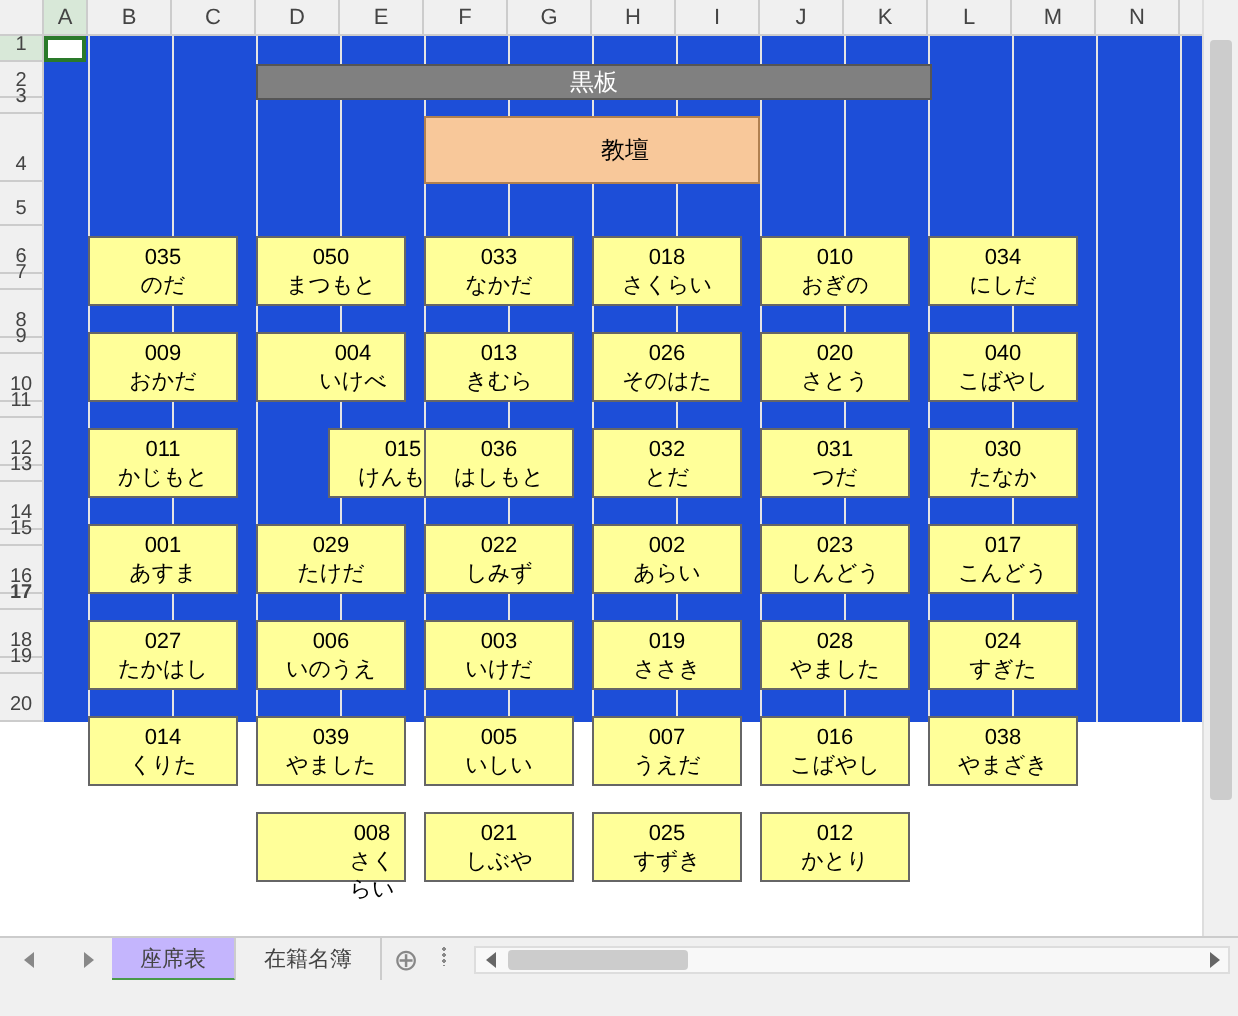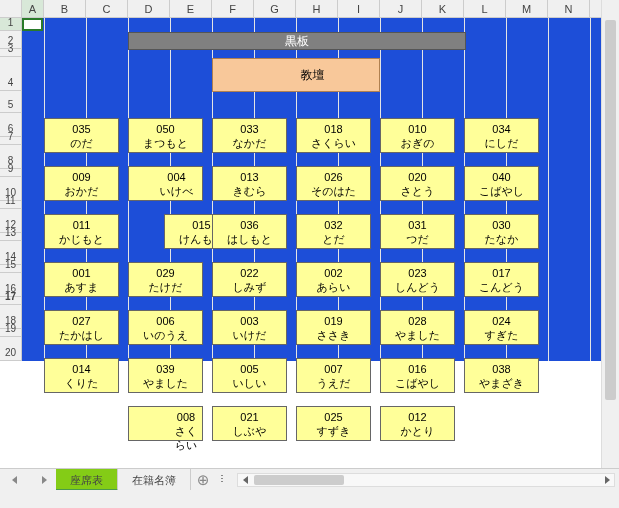--- a/index.html
+++ b/index.html
@@ -151,21 +151,21 @@
     padding: 0 14px;
     height: 22px;
     line-height: 22px;
     font-size: 11px;
     color: #444;
     border-right: 1px solid #ccc;
     background: #f0f0f0;
     cursor: pointer;
   }
   .tab.active {
-    background: #84cc16;
+    background: #c4b5fd;
     border-bottom: 2px solid #4a9a4a;
     position: relative;
   }
   .addtab {
     width: 24px; text-align: center; color: #888; font-size: 15px;
     cursor: pointer;
   }
   .sep { width: 14px; text-align: center; color: #888; }
   .vdots {
     display: inline-block; width: 2px; height: 10px;

